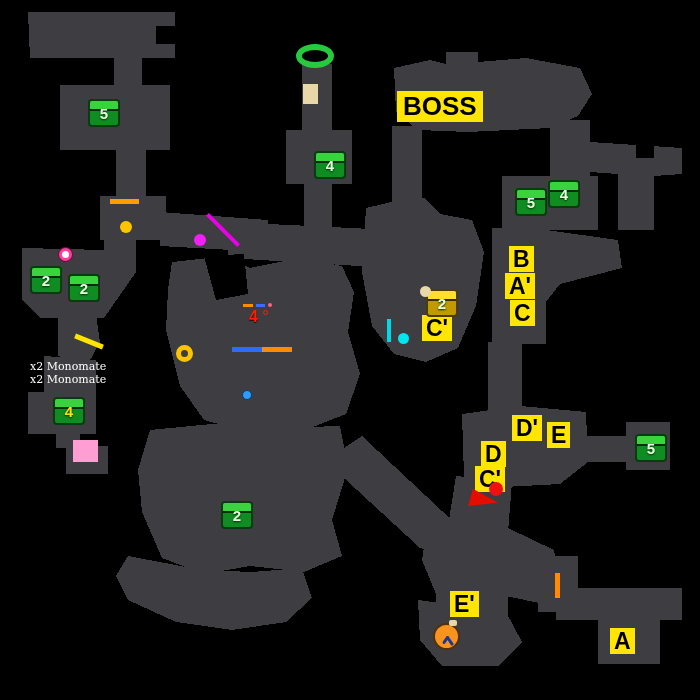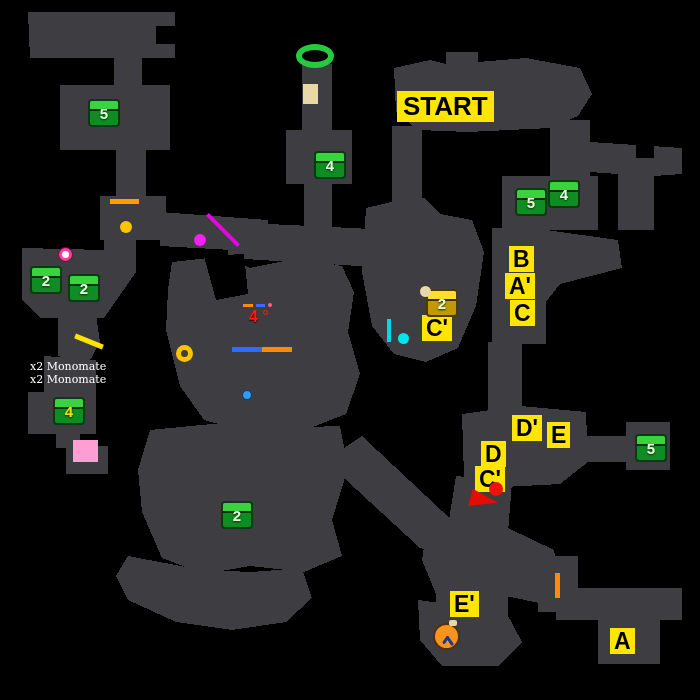--- a/index.html
+++ b/index.html
@@ -138,21 +138,21 @@
       <path d="M150,430 L212,424 L276,428 L340,426 L348,468 L332,520 L342,556 L304,572 L250,566 L204,574 L162,558 L142,512 L138,470 Z"></path>
       <path d="M128,556 L202,570 L252,572 L302,568 L312,598 L286,622 L232,630 L176,622 L128,600 L116,576 Z"></path>
     </g>
     <g fill="#000000">
       <rect x="156" y="26" width="20" height="18"></rect>
       <path d="M204,256 L244,254 L248,294 L216,300 Z"></path>
       <rect x="636" y="142" width="18" height="16"></rect>
     </g>
   </svg>
 
-  <div class="lbl big" style="left:397px;top:91px">START</div>
+  <div class="lbl big" style="left:397px;top:91px">BOSS</div>
 
   <div class="lbl sm" style="left:509px;top:246px">B</div>
   <div class="lbl sm" style="left:505px;top:273px">A'</div>
   <div class="lbl sm" style="left:510px;top:300px">C</div>
   <div class="lbl sm" style="left:422px;top:315px">C'</div>
   <div class="lbl sm" style="left:512px;top:415px">D'</div>
   <div class="lbl sm" style="left:547px;top:422px">E</div>
   <div class="lbl sm" style="left:481px;top:441px">D</div>
   <div class="lbl sm" style="left:475px;top:466px">C'</div>
   <div class="lbl sm" style="left:450px;top:591px">E'</div>

